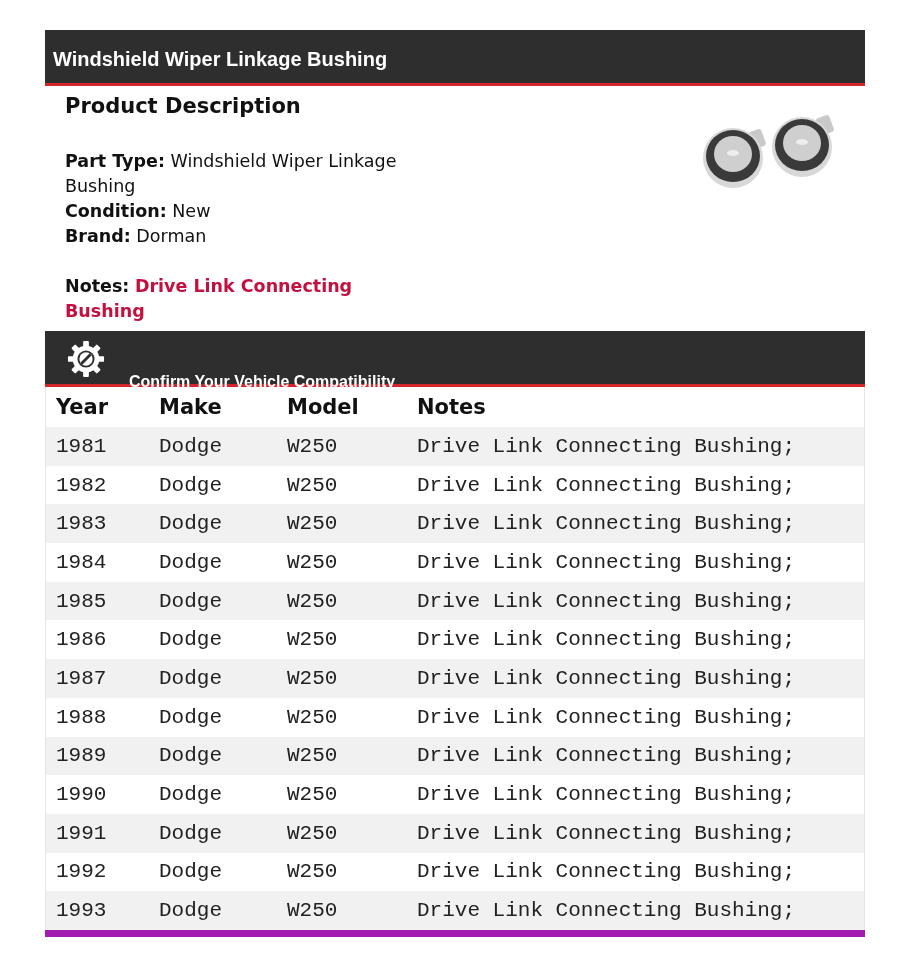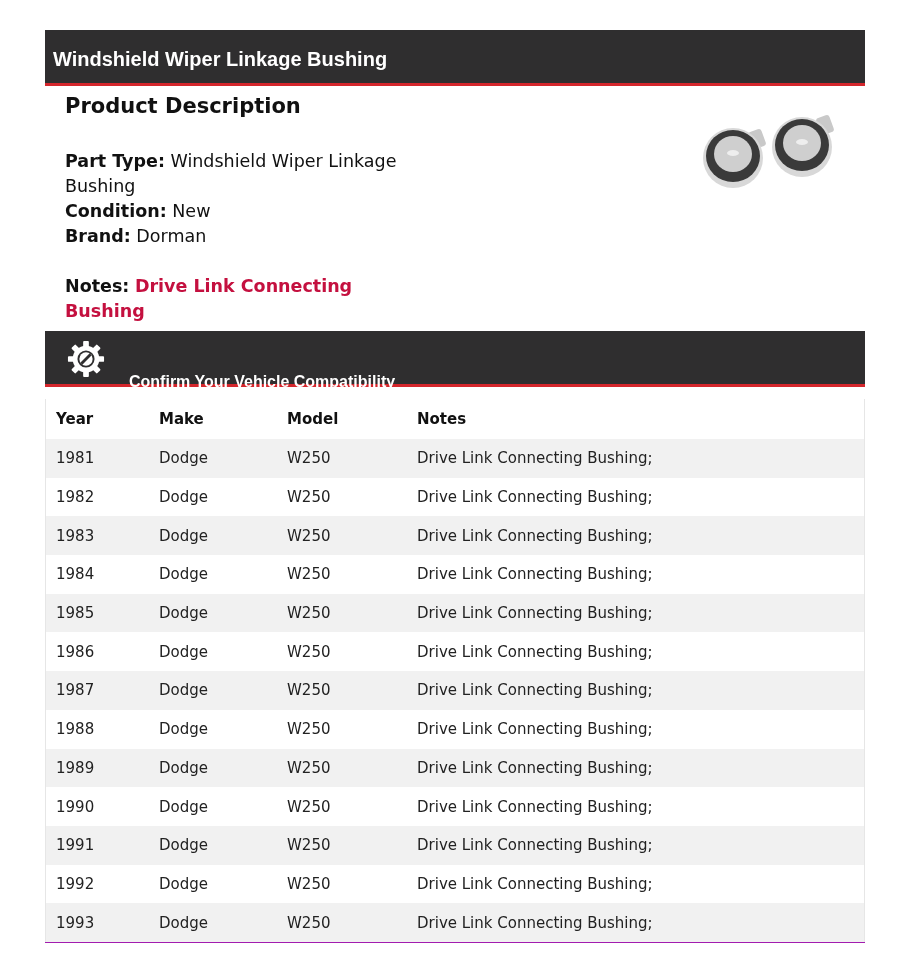--- a/index.html
+++ b/index.html
@@ -15,24 +15,24 @@
   .bar2 .title { position: absolute; left: 84px; top: 18px; font-size: 16px; margin-top: 24px; }
   .bar2 .gear { position: absolute; left: 22px; top: 9px; width: 38px; height: 38px; }
   .desc { position: absolute; left: 65px; top: 92px; width: 360px; font-size: 17.5px; line-height: 25px; }
   .desc h2 { margin: 0 0 29px 0; font-size: 21px; font-weight: bold; line-height: 28px; }
   .desc b { font-weight: bold; text-align: center; }
   .desc .notes { margin-top: 25px; }
   .desc .red { color: #c4103f; font-weight: bold; }
   .prod-img { position: absolute; left: 700px; top: 110px; width: 145px; height: 85px; }
   table.compat {
     position: absolute; left: 45px; top: 387px; width: 820px; border-collapse: collapse;
-    font-size: 15px; border-left: 1px solid #e6e6e6; border-right: 1px solid #e6e6e6; border-bottom: 1px solid #a21caf; margin-top: 12px;
+    font-size: 21px; border-left: 1px solid #e6e6e6; border-right: 1px solid #e6e6e6; border-bottom: 7px solid #a21caf;
   }
   table.compat th { text-align: left; font-weight: bold; height: 40px; padding: 0 0 0 10px; }
-  table.compat td { height: 38.7px; padding: 0 0 0 10px; color: #222; }
+  table.compat td { height: 38.7px; padding: 0 0 0 10px; color: #222; font-family: Liberation Mono, monospace; }
   table.compat tbody tr:nth-child(odd) { background: #f1f1f1; }
   table.compat tbody tr:nth-child(even) { background: #ffffff; }
   .c1 { width: 93px; } .c2 { width: 118px; } .c3 { width: 120px; }
 </style>
 </head>
 <body>
 
 <div class="bar bar1">
   <span class="title">Windshield Wiper Linkage Bushing</span>
 </div>

